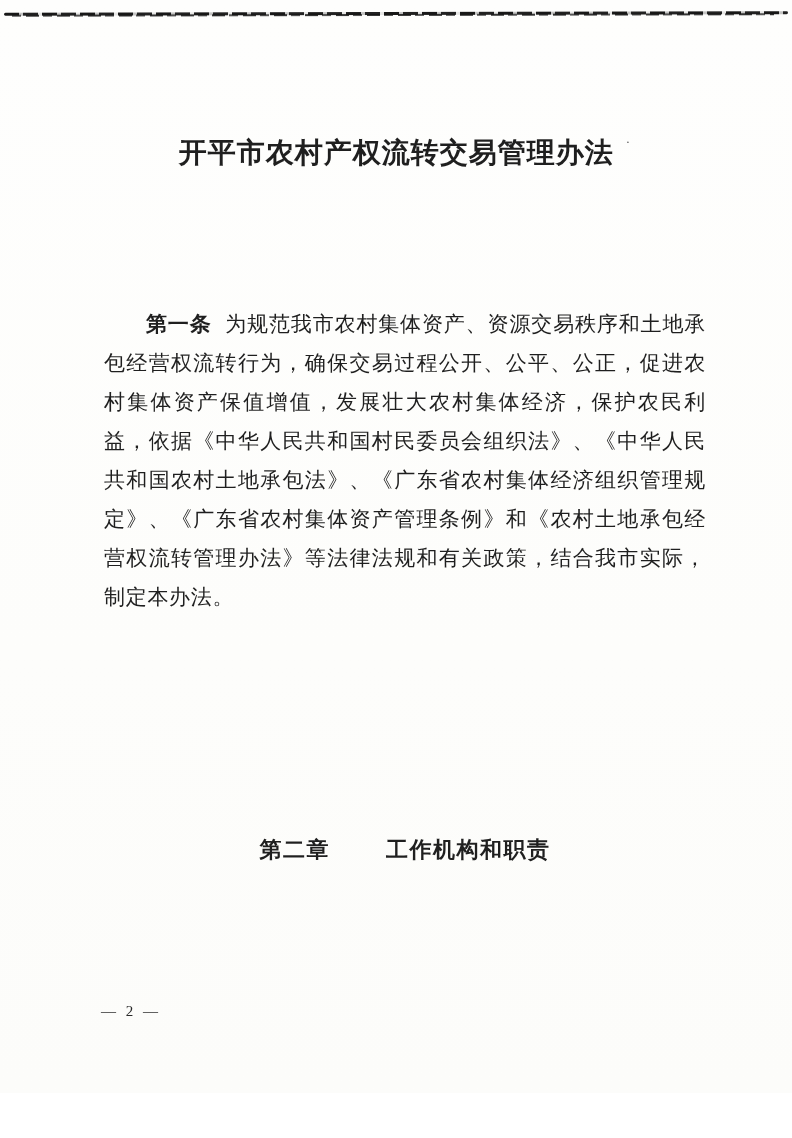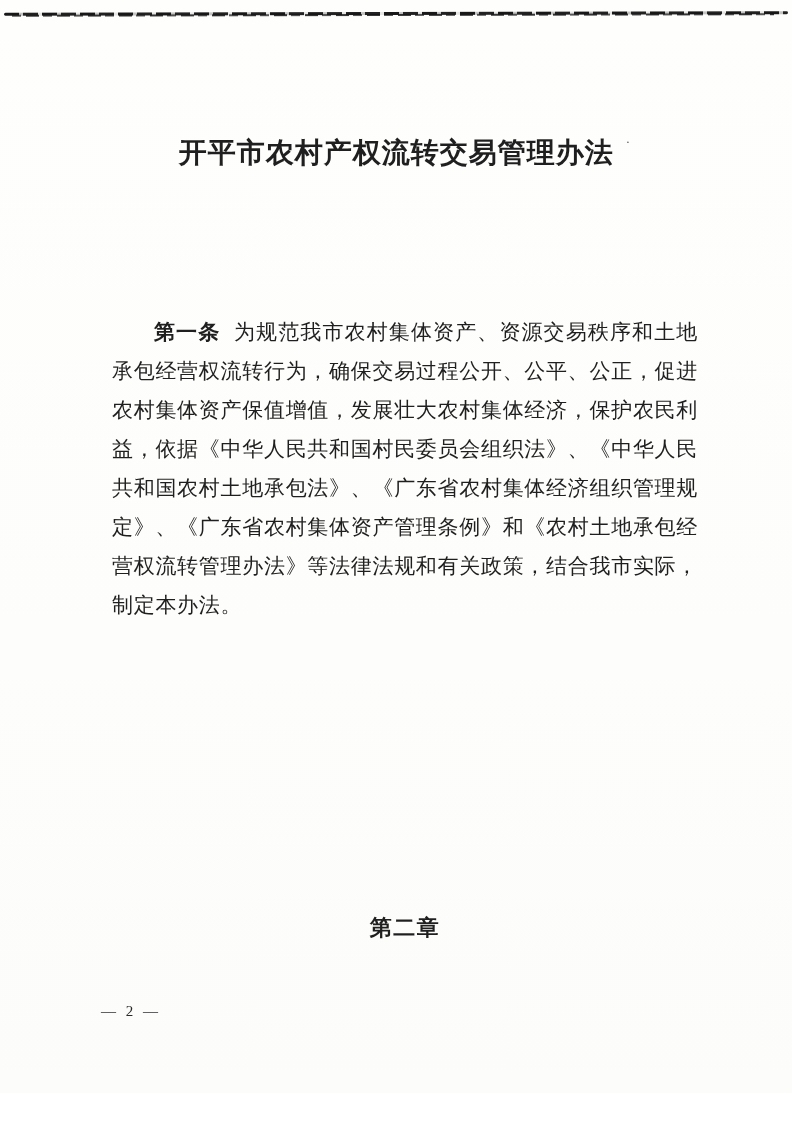--- a/index.html
+++ b/index.html
@@ -67,33 +67,33 @@
     left: 100px;
     width: 610px;
     display: flex;
     justify-content: center;
     font-size: 22px;
     font-weight: bold;
     letter-spacing: 1.5px;
     white-space: nowrap;
   }
   .chapter-heading.ch1 { top: 229px; gap: 50px; }
-  .chapter-heading.ch2 { top: 913px; gap: 56px; }
+  .chapter-heading.ch2 { top: 835px; gap: 56px; }
   .body-text {
     position: absolute;
     top: 301px;
     left: 100px;
     width: 610px;
     font-size: 21px;
     line-height: 39px;
     text-align: justify;
     text-justify: inter-character;
   }
   .body-text p {
-    margin: 12px;
+    margin: 4px;
     text-indent: 2em;
     letter-spacing: 0.7px;
   }
   .article-lead {
     font-weight: bold;
     margin-right: 0.65em;
   }
   .page-number {
     position: absolute;
     top: 1003px;
@@ -116,17 +116,18 @@
 
   <h1 class="doc-title"><span>开平市农村产权流转交易管理办法</span><span class="title-mark">·</span></h1>
 
 
   <div class="body-text">
     <p><span class="article-lead">第一条</span><span>为规范我市农村集体资产、资源交易秩序和土地承包经营权流转行为，确保交易过程公开、公平、公正，促进农村集体资产保值增值，发展壮大农村集体经济，保护农民利益，依据《中华人民共和国村民委员会组织法》、《中华人民共和国农村土地承包法》、《广东省农村集体经济组织管理规定》、《广东省农村集体资产管理条例》和《农村土地承包经营权流转管理办法》等法律法规和有关政策，结合我市实际，制定本办法。</span></p>
   </div>
 
   <div class="chapter-heading ch2">
     <span>第二章</span>
+    <span>工作机构和职责</span>
   </div>
 
   <div class="page-number">— 2 —</div>
 
 </div>
 
 </body></html>

